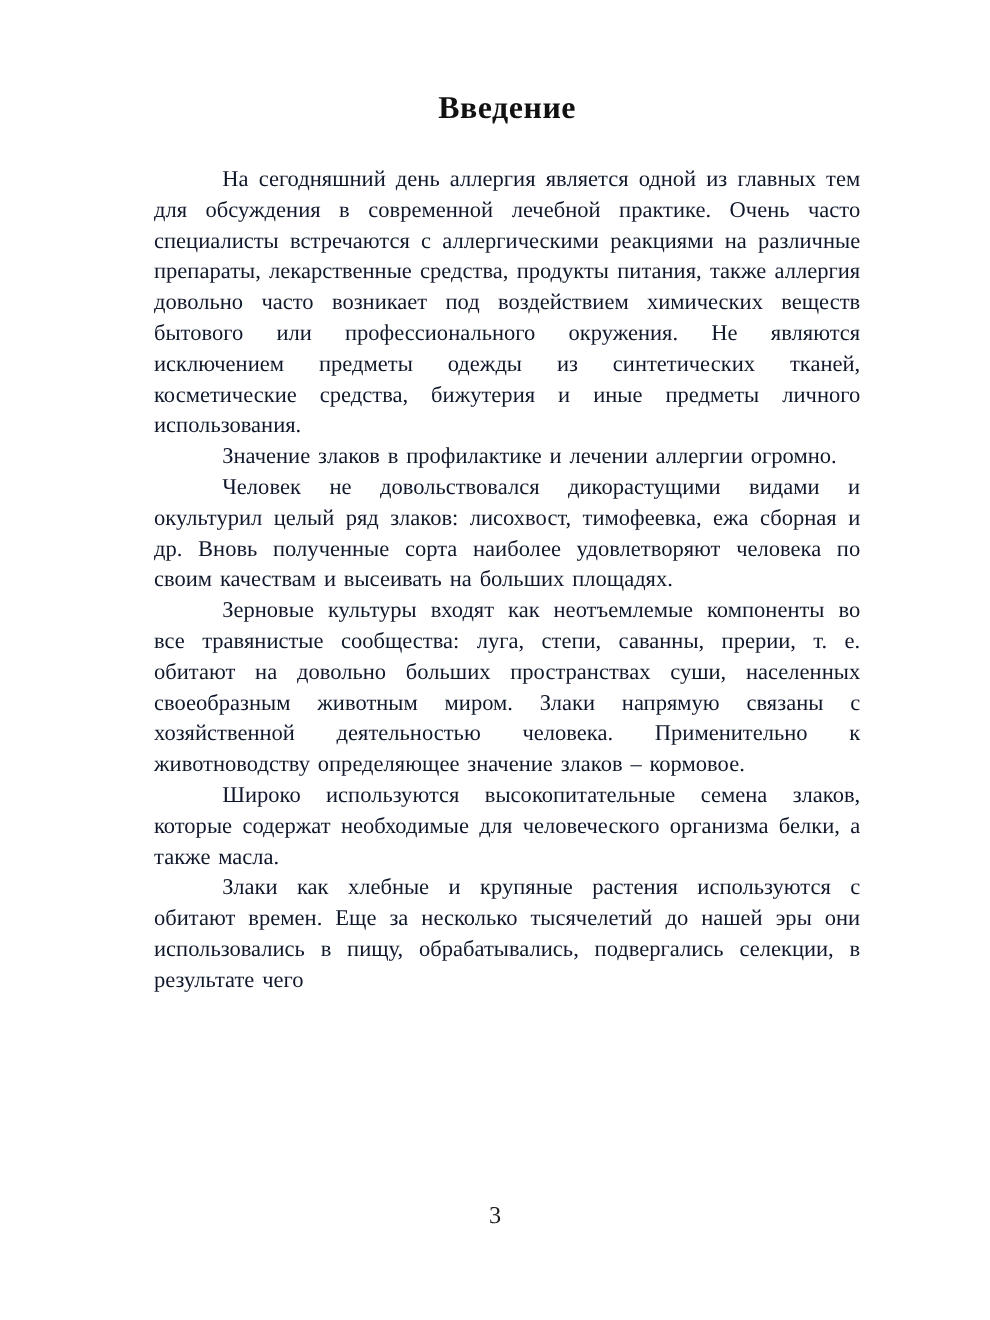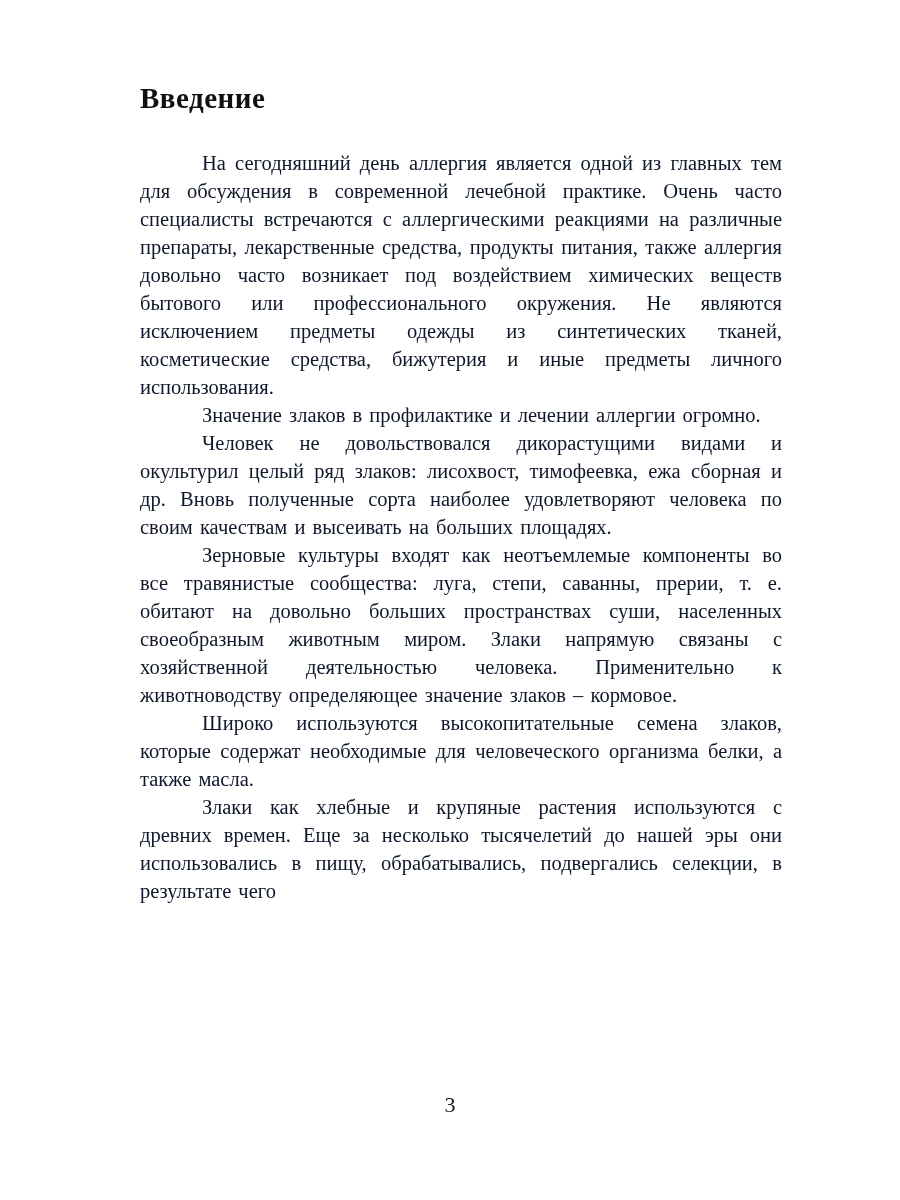--- a/index.html
+++ b/index.html
@@ -19,21 +19,21 @@
   }
   .content {
     position: absolute;
     left: 140px;
     top: 82px;
     width: 642px;
   }
   .chapter-title {
     font-size: 29px;
     font-weight: bold;
-    text-align: left;
+    text-align: center;
     margin: 0 0 34px 0;
     letter-spacing: 0.5px;
     color: #111111;
   }
   .body-text p {
     margin: 0;
     font-size: 20.5px;
     line-height: 28px;
     text-align: justify;
     text-indent: 62px;
@@ -55,17 +55,17 @@
 
 <div class="page">
   <div class="content">
     <h1 class="chapter-title">Введение</h1>
     <div class="body-text">
       <p>На сегодняшний день аллергия является одной из главных тем для обсуждения в современной лечебной практике. Очень часто специалисты встречаются с аллергическими реакциями на различные препараты, лекарственные средства, продукты питания, также аллергия довольно часто возникает под воздействием химических веществ бытового или профессионального окружения. Не являются исключением предметы одежды из синтетических тканей, косметические средства, бижутерия и иные предметы личного использования.</p>
       <p>Значение злаков в профилактике и лечении аллергии огромно.</p>
       <p>Человек не довольствовался дикорастущими видами и окультурил целый ряд злаков: лисохвост, тимофеевка, ежа сборная и др. Вновь полученные сорта наиболее удовлетворяют человека по своим качествам и высеивать на больших площадях.</p>
       <p>Зерновые культуры входят как неотъемлемые компоненты во все травянистые сообщества: луга, степи, саванны, прерии, т. е. обитают на довольно больших пространствах суши, населенных своеобразным животным миром. Злаки напрямую связаны с хозяйственной деятельностью человека. Применительно к животноводству определяющее значение злаков – кормовое.</p>
       <p>Широко используются высокопитательные семена злаков, которые содержат необходимые для человеческого организма белки, а также масла.</p>
-      <p>Злаки как хлебные и крупяные растения используются с древних времен. Еще за несколько тысячелетий до нашей эры они использовались в пищу, обрабатывались, подвергались селекции, в результате чего</p>
+      <p>Злаки как хлебные и крупяные растения используются с обитают времен. Еще за несколько тысячелетий до нашей эры они использовались в пищу, обрабатывались, подвергались селекции, в результате чего</p>
     </div>
   </div>
   <div class="page-number">3</div>
 </div>
 
 </body></html>

